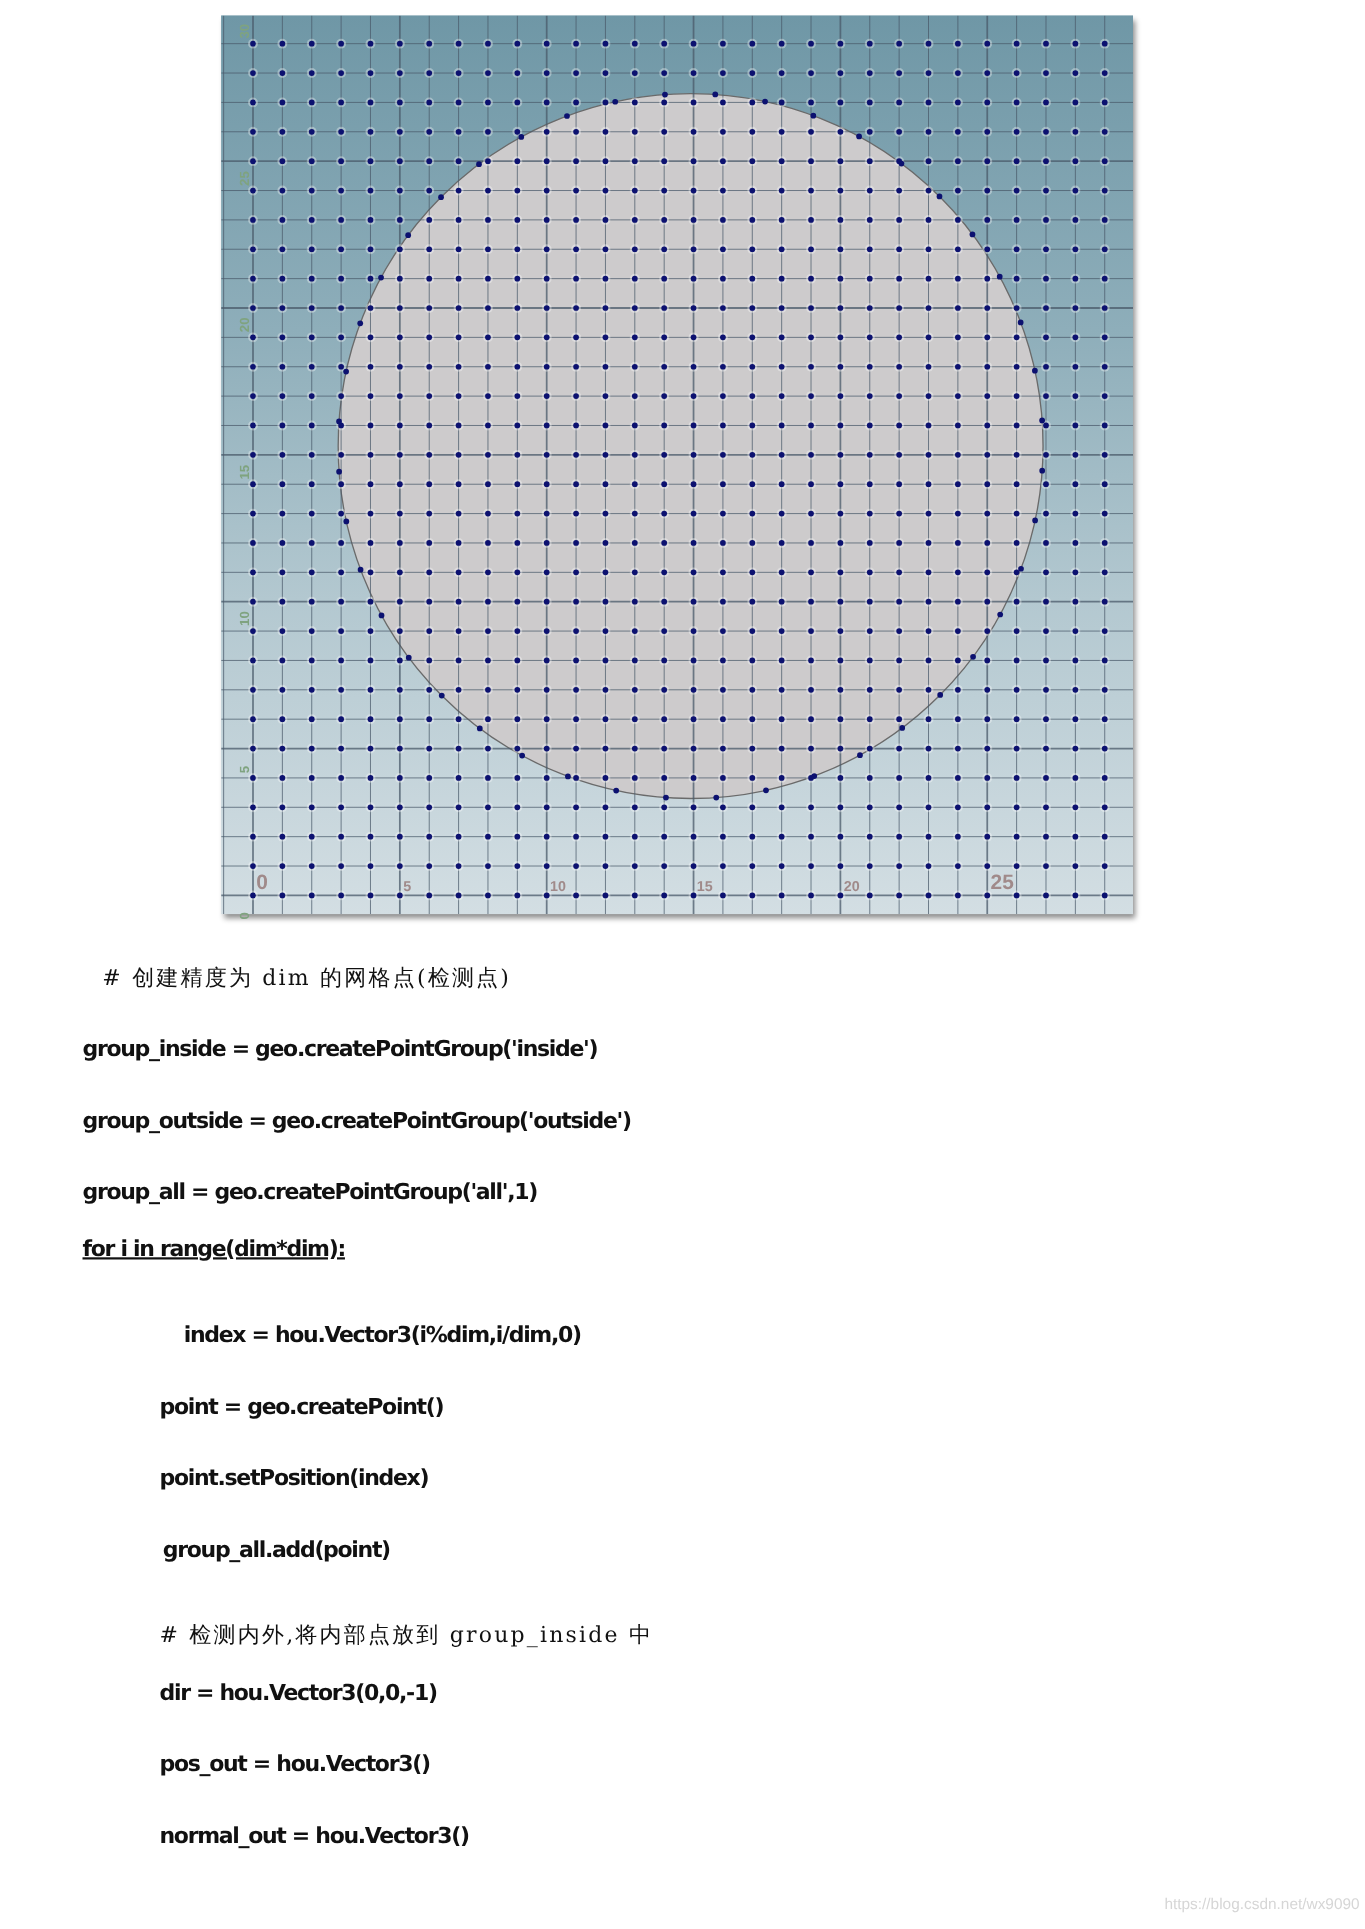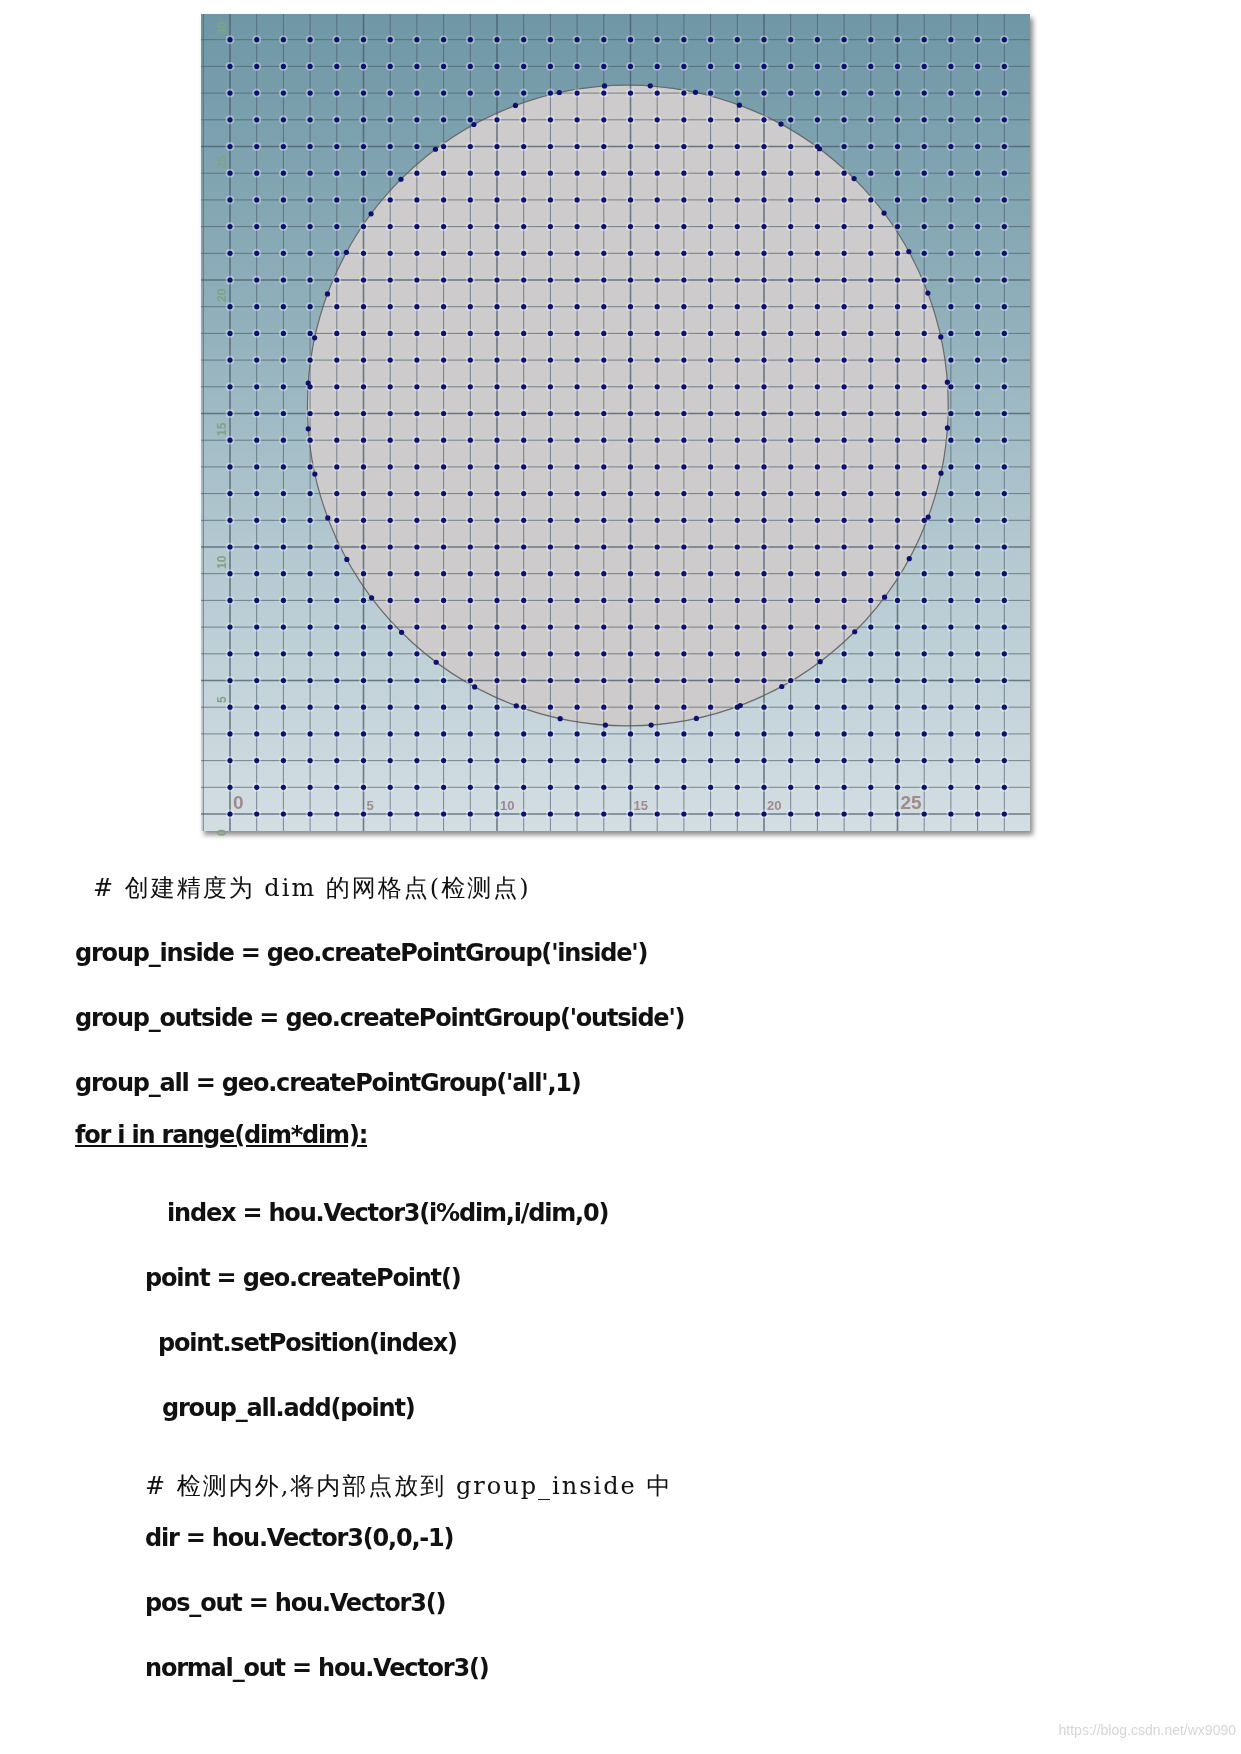--- a/index.html
+++ b/index.html
@@ -10,21 +10,21 @@
     background: linear-gradient(to bottom, #6f97a6 0%, #8eaeba 35%, #b3c8d0 65%, #d3dee3 100%);
     box-shadow: 3px 4px 5px rgba(0,0,0,0.45);
     overflow:hidden;
   }
   #viewport svg { position:absolute; left:0; top:0; }
   .axis-label { position:absolute; font-family:"Liberation Sans", sans-serif; font-weight:bold; }
   .xlab { color:#a08a8a; font-size:13px; }
   .xlab.big { font-size:19px; }
   .ylab { color:#7fa37f; font-size:12px; transform: rotate(-90deg); transform-origin: left top; }
   .code-line {
-    position:absolute; font-family:"DejaVu Sans", sans-serif; font-weight:bold; font-size:24px;
+    position:absolute; font-family:"DejaVu Sans", sans-serif; font-weight:bold; font-size:20px;
     color:#111; white-space:pre; letter-spacing:-1.2px; line-height:34px;
   }
   .comment { font-weight:normal; font-family:"DejaVu Serif", serif; letter-spacing:2px; }
   #watermark {
     position:absolute; right:5px; bottom:16px; font-family:"Liberation Sans", sans-serif;
     font-size:14px; color:#d6d6d6;
   }
 </style>
 </head>
 <body>
@@ -1962,21 +1962,21 @@
   </div>
 
 <div id="code-block">
   <div class="code-line comment" style="left:93px; top:871px;"># 创建精度为 dim 的网格点(检测点)</div>
   <div class="code-line" style="left:75px; top:936px;">group_inside = geo.createPointGroup('inside')</div>
   <div class="code-line" style="left:75px; top:1001px;">group_outside = geo.createPointGroup('outside')</div>
   <div class="code-line" style="left:75px; top:1066px;">group_all = geo.createPointGroup('all',1)</div>
   <div class="code-line" style="left:75px; top:1118px;text-decoration:underline;">for i in range(dim*dim):</div>
   <div class="code-line" style="left:145px; top:1196px;margin-left:22px;">index = hou.Vector3(i%dim,i/dim,0)</div>
   <div class="code-line" style="left:145px; top:1261px;">point = geo.createPoint()</div>
-  <div class="code-line" style="left:158px; top:1326px;">point.setPosition(index)</div>
-  <div class="code-line" style="left:162px; top:1391px;">group_all.add(point)</div>
+  <div class="code-line" style="left:145px; top:1326px;">point.setPosition(index)</div>
+  <div class="code-line" style="left:148px; top:1391px;">group_all.add(point)</div>
   <div class="code-line comment" style="left:145px; top:1456px;margin-top:13px;"># 检测内外,将内部点放到 group_inside 中</div>
   <div class="code-line" style="left:145px; top:1521px;">dir = hou.Vector3(0,0,-1)</div>
   <div class="code-line" style="left:145px; top:1586px;">pos_out = hou.Vector3()</div>
   <div class="code-line" style="left:145px; top:1651px;">normal_out = hou.Vector3()</div>
 </div>
 
 <div id="watermark">https://blog.csdn.net/wx9090</div>
 
 </body></html>

